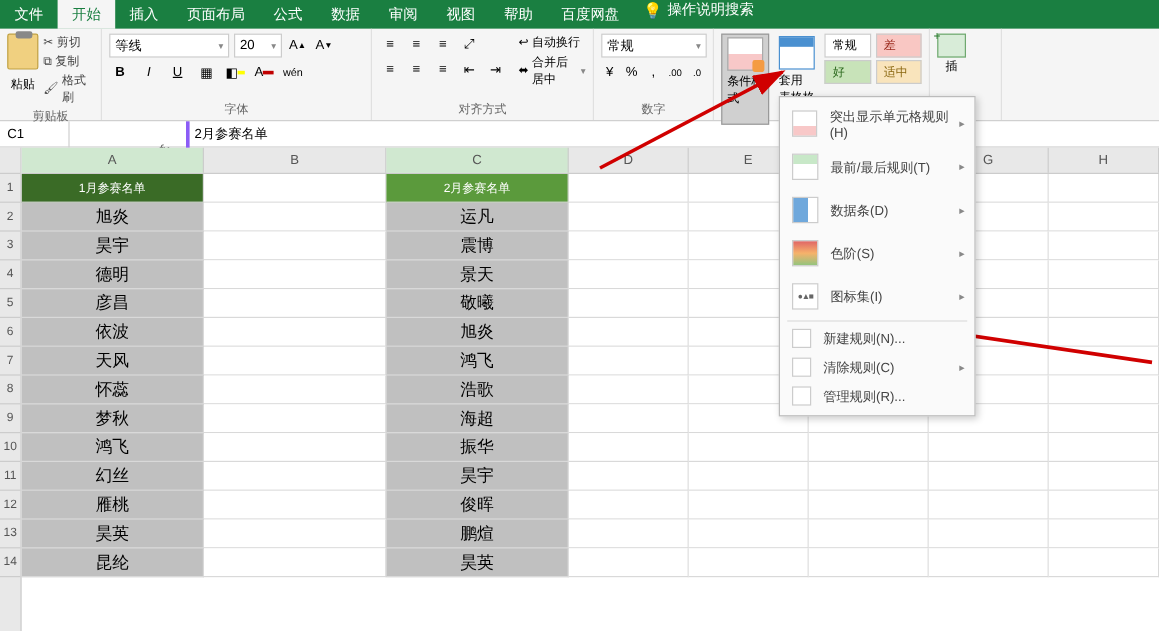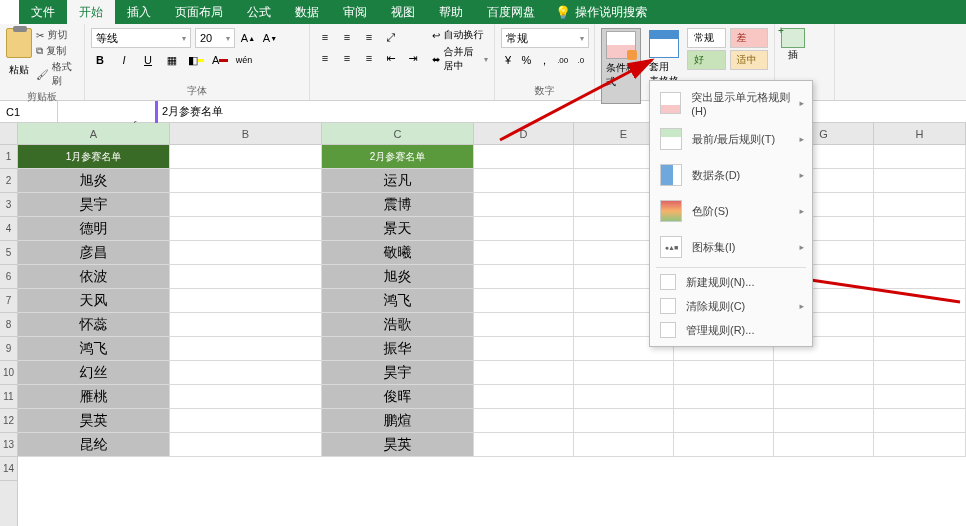--- a/index.html
+++ b/index.html
@@ -1,18 +1,18 @@
 <!DOCTYPE html>
 <html><head>
 <meta charset="utf-8">
 <style>
   * { box-sizing: border-box; margin: 0; padding: 0; font-family: "Microsoft YaHei", sans-serif; }
   body { width: 966px; height: 526px; overflow: hidden; background: #fff; position: relative; }
   
-  .menubar { height: 24px; background: #1a7f41; display: flex; align-items: center; color: #fff; font-size: 12px; margin-left: 19px; }
+  .menubar { height: 24px; background: #1a7f41; display: flex; align-items: flex-start; color: #fff; font-size: 12px; }
   .menubar .item { padding: 0 12px; height: 24px; display: flex; align-items: center; cursor: pointer; }
   .menubar .item.active { background: #f5f5f5; color: #1a7f41; }
   .menubar .search { display: flex; align-items: center; gap: 4px; margin-left: 8px; }
   .menubar .search .lightbulb { font-size: 13px; }
   
   .ribbon { height: 77px; background: #f5f5f5; border-bottom: 1px solid #d0d0d0; display: flex; position: relative; }
   .ribbon-group { border-right: 1px solid #e0e0e0; display: flex; flex-direction: column; justify-content: space-between; padding: 4px 6px 2px; }
   .ribbon-group .label { font-size: 10px; color: #666; text-align: center; padding-top: 2px; }
   .ribbon-group .content { display: flex; align-items: flex-start; gap: 4px; }
   
@@ -214,20 +214,21 @@
             <span>↩</span>
             <span>自动换行</span>
           </div>
         <div class="merge-btn">
             <span>⬌</span>
             <span>合并后居中</span>
             <span class="caret">▾</span>
           </div>
       </div>
     </div>
+    <div class="label">对齐方式</div>
   </div>
 
   <div class="ribbon-group number-group">
     <div>
       <div class="num-format">
           <span>常规</span>
           <span class="caret">▾</span>
         </div>
       <div class="num-row">
         <div class="btn-sm">¥</div>
@@ -386,20 +387,30 @@
           <div class="cell w-a sel">怀蕊</div>
           <div class="cell w-b"></div>
           <div class="cell w-c sel">浩歌</div>
           <div class="cell w-d"></div>
           <div class="cell w-e"></div>
           <div class="cell w-f"></div>
           <div class="cell w-g"></div>
           <div class="cell w-h"></div>
         </div>
       <div class="row">
+          <div class="cell w-a sel">梦秋</div>
+          <div class="cell w-b"></div>
+          <div class="cell w-c sel">海超</div>
+          <div class="cell w-d"></div>
+          <div class="cell w-e"></div>
+          <div class="cell w-f"></div>
+          <div class="cell w-g"></div>
+          <div class="cell w-h"></div>
+        </div>
+      <div class="row">
           <div class="cell w-a sel">鸿飞</div>
           <div class="cell w-b"></div>
           <div class="cell w-c sel">振华</div>
           <div class="cell w-d"></div>
           <div class="cell w-e"></div>
           <div class="cell w-f"></div>
           <div class="cell w-g"></div>
           <div class="cell w-h"></div>
         </div>
       <div class="row">

